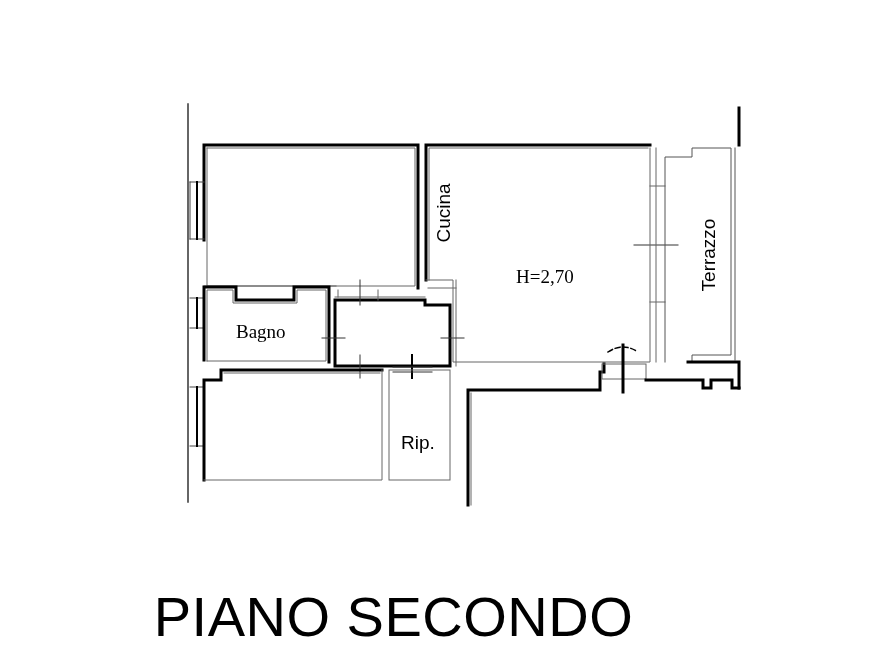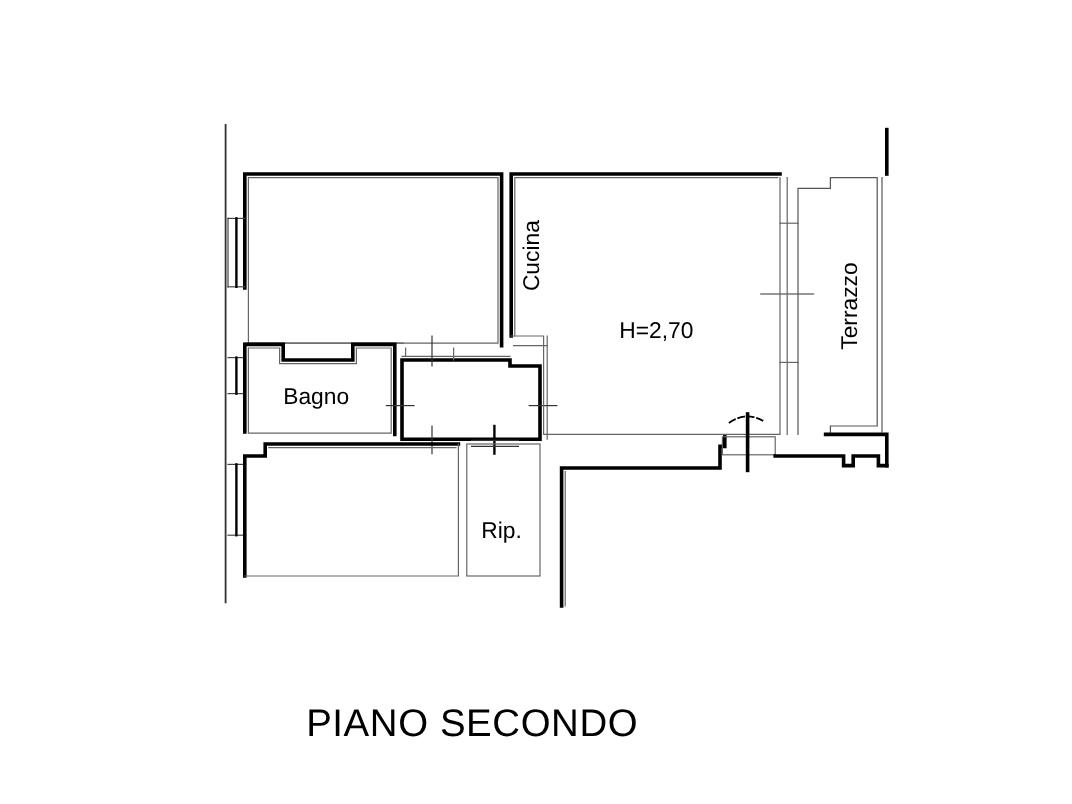--- a/index.html
+++ b/index.html
@@ -1,21 +1,21 @@
 <!DOCTYPE html>
 <html><head>
   <meta charset="utf-8">
   <style>
     html, body { margin:0; padding:0; background:#ffffff; }
     body { width:893px; height:670px; position:relative; overflow:hidden; font-family:"Liberation Sans", sans-serif; }
     #plan { position:absolute; left:0; top:0; width:893px; height:670px; }
     .label { position:absolute; color:#000; font-family:"Liberation Sans", sans-serif; white-space:nowrap; }
     .room-label { font-size:19px; }
     .rot { transform:rotate(-90deg); transform-origin:center center; }
-    #title { position:absolute; left:0; width:787px; top:584px; text-align:center; font-size:32px; letter-spacing:0.5px; }
+    #title { position:absolute; left:0; width:787px; top:584px; text-align:center; font-size:56px; letter-spacing:0.5px; }
   </style>
 </head>
 <body>
 
 <svg id="plan" viewBox="0 0 893 670" xmlns="http://www.w3.org/2000/svg">
   <g fill="none" stroke="#000" stroke-linecap="square">
 
     <line x1="188" y1="104" x2="188" y2="502" stroke-width="1.5" stroke="#333"></line>
 
     <line x1="739" y1="108" x2="739" y2="145" stroke-width="3"></line>
@@ -97,19 +97,19 @@
       <polyline points="468,505 468,390 600,390 600,372 604,372 604,364" stroke-width="3"></polyline>
       <polyline points="471,505 471,393" stroke-width="1" stroke="#666"></polyline>
       <rect x="602" y="364" width="44" height="15" stroke-width="1" stroke="#666"></rect>
       <polyline points="646,380 703,380 703,388 711,388 711,380 732,380 732,388 739,388" stroke-width="3"></polyline>
       <line x1="623" y1="345" x2="623" y2="392" stroke-width="3"></line>
       <path d="M608,352 Q623,342 638,352" stroke-width="1.5" stroke-dasharray="5,3"></path>
     </g>
   </g>
 </svg>
 
-<div class="label room-label" style="left:236px; top:321px;">Bagno</div>
+<div class="label room-label" style="left:236px; top:321px;font-family:Liberation Serif, serif;">Bagno</div>
 <div class="label room-label" style="left:401px; top:432px;">Rip.</div>
-<div class="label room-label" style="left:516px; top:266px;">H=2,70</div>
+<div class="label room-label" style="left:516px; top:266px;font-family:Liberation Serif, serif;">H=2,70</div>
 <div class="label room-label rot" style="left:413px; top:202px; width:62px; text-align:center;">Cucina</div>
 <div class="label room-label rot" style="left:671px; top:244px; width:76px; text-align:center;">Terrazzo</div>
 
 <div id="title" class="label">PIANO SECONDO</div>
 
 </body></html>

